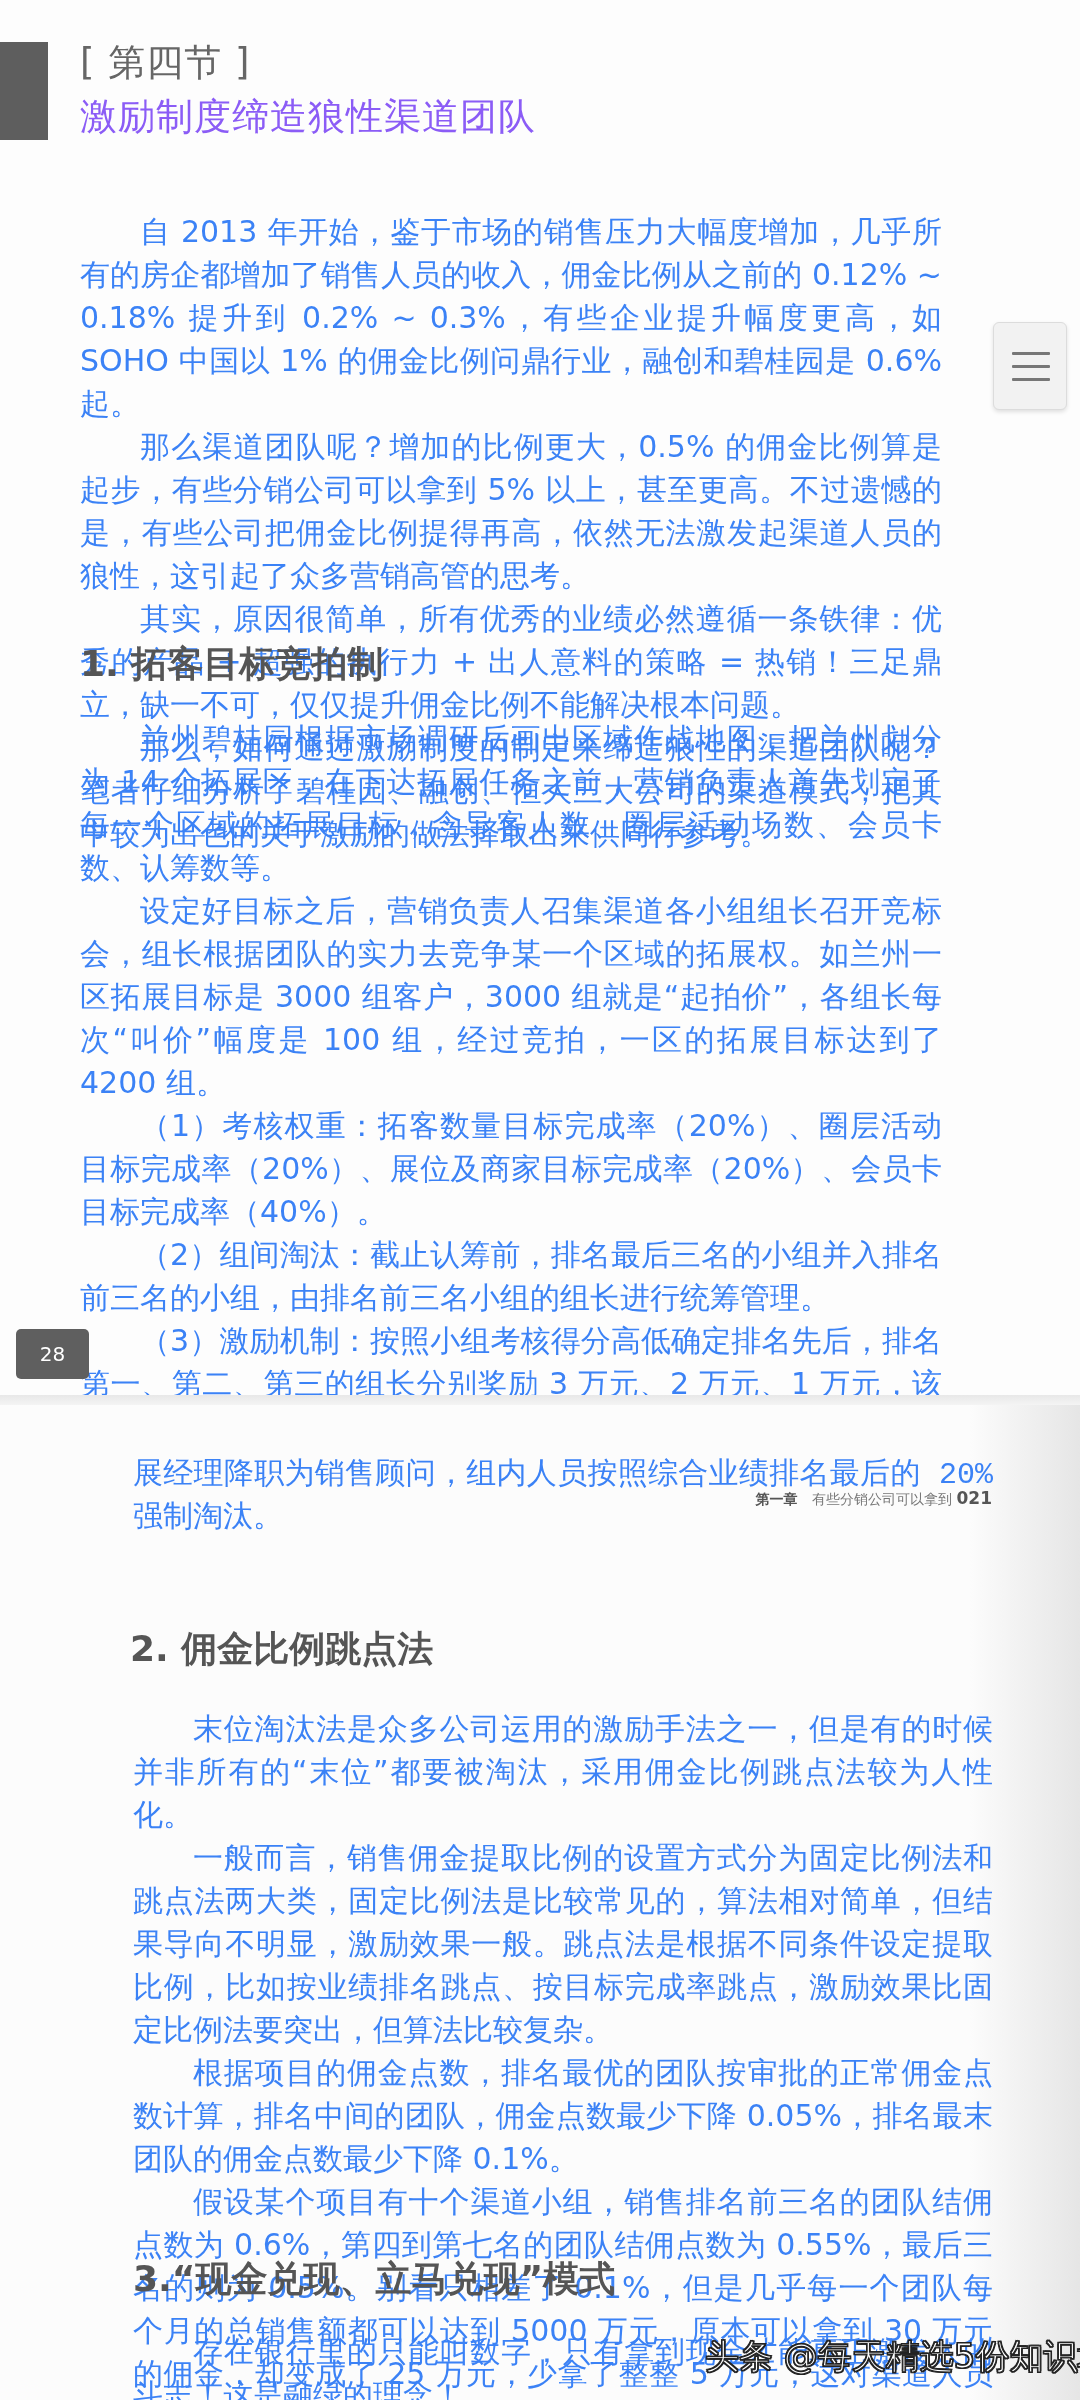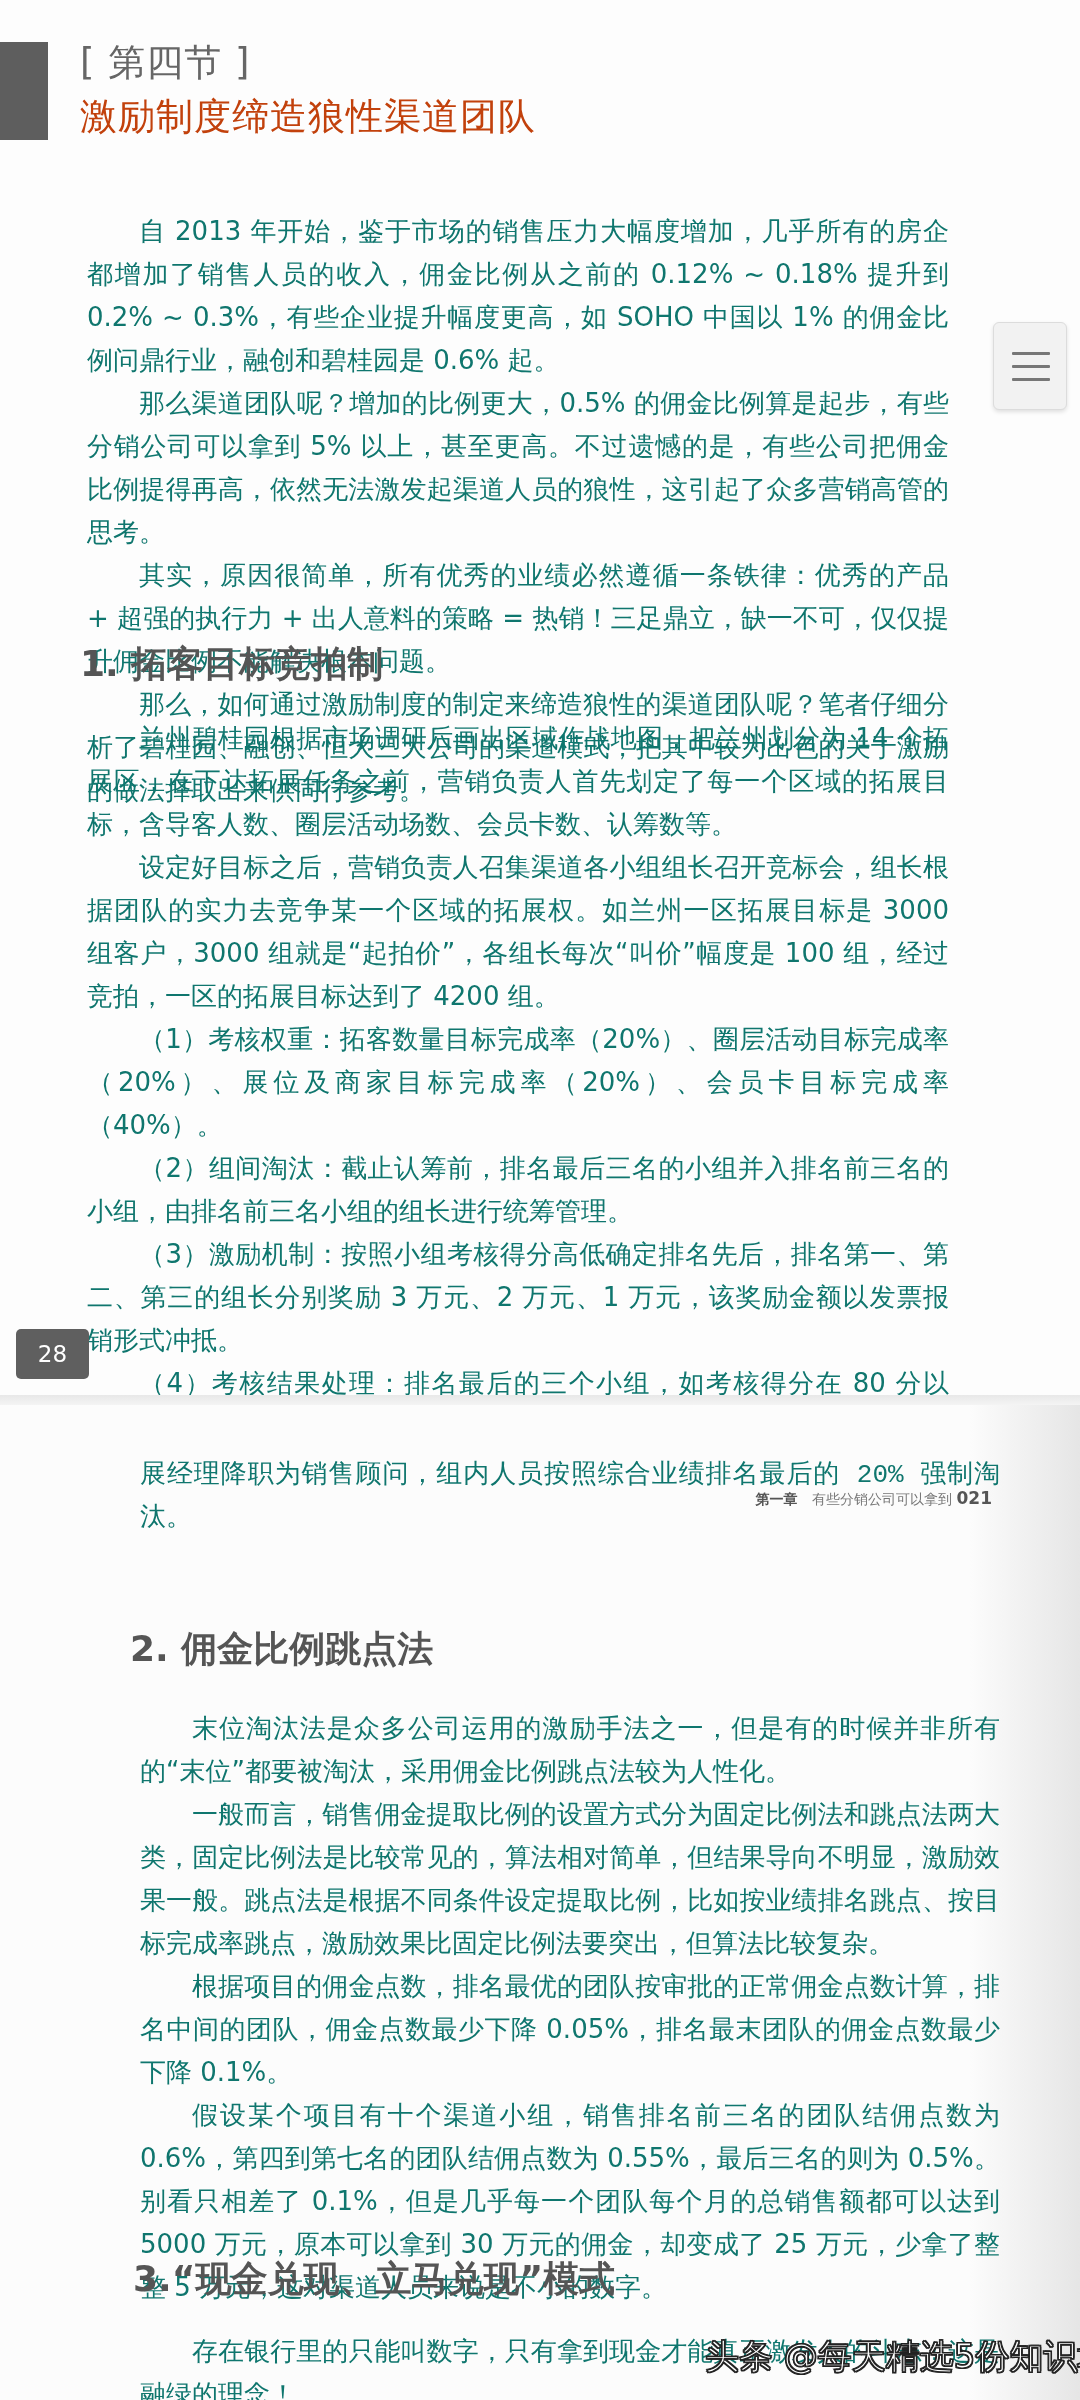--- a/index.html
+++ b/index.html
@@ -6,31 +6,31 @@
   body { width:1080px; height:2400px; overflow:hidden; background:#ffffff; position:relative;
          font-family:"DejaVu Sans","Liberation Sans",sans-serif; color:#555; }
   .page1 { position:absolute; left:0; top:0; width:1080px; height:1395px; background:#fdfdfd; }
   .sep { position:absolute; left:0; top:1395px; width:1080px; height:10px;
          background:linear-gradient(#e8e8e8,#f4f4f4); }
   .page2 { position:absolute; left:0; top:1405px; width:1080px; height:995px; background:#fcfcfc; overflow:hidden; }
   .page2 .shade { position:absolute; right:0; top:0; width:110px; height:995px;
          background:linear-gradient(90deg, rgba(230,230,230,0), rgba(220,220,220,0.7)); }
   .sec-bar { position:absolute; left:0; top:42px; width:48px; height:98px; background:#5e5e5e; }
   .sec-label { position:absolute; left:80px; top:38px; font-size:37px; color:#666; letter-spacing:1px; white-space:nowrap; }
-  .sec-title { position:absolute; left:80px; top:92px; font-size:37px; color:#c2410c; letter-spacing:1px; white-space:nowrap; }
-  .para { position:absolute; font-size:26px; line-height:43px; color:#0f766e; text-align:justify; text-align-last:left;margin-left:7px; }
+  .sec-title { position:absolute; left:80px; top:92px; font-size:37px; color:#8b5cf6; letter-spacing:1px; white-space:nowrap; }
+  .para { position:absolute; font-size:30px; line-height:43px; color:#3b82f6; text-align:justify; text-align-last:left; }
   .p1 { left:80px; width:862px; }
   .p2 { left:133px; width:860px; }
   .para .ind { text-indent:2em; }
   .head { position:absolute; font-size:36px; font-weight:bold; color:#555; white-space:nowrap; }
   .menu-btn { position:absolute; left:993px; top:322px; width:72px; height:86px; background:#f2f2f2;
               border:1px solid #dcdcdc; border-radius:6px; box-shadow:0 2px 4px rgba(0,0,0,0.12); }
   .menu-btn span { position:absolute; left:18px; width:38px; height:3px; background:#777; border-radius:1px; }
   .page-badge { position:absolute; left:16px; top:1329px; width:73px; height:50px; background:#5f5f5f;
-                border-radius:5px; color:#fff; font-size:23px; line-height:50px; text-align:center; }
+                border-radius:5px; color:#fff; font-size:20px; line-height:50px; text-align:center; }
   .running { position:absolute; top:1488px; right:88px; font-size:14px; color:#777; white-space:nowrap; }
   .running b { color:#555; }
   .running .pn { font-weight:bold; font-size:17px; color:#555; margin-left:0; }
   .watermark { position:absolute; left:705px; top:2334px; font-size:34px; color:#fff; white-space:nowrap;
                -webkit-text-stroke:1.2px #222; text-shadow:1px 1px 0 #222, -1px -1px 0 #222, 1px -1px 0 #222, -1px 1px 0 #222; }
 </style>
 </head>
 <body>
 
 <div class="page1">

